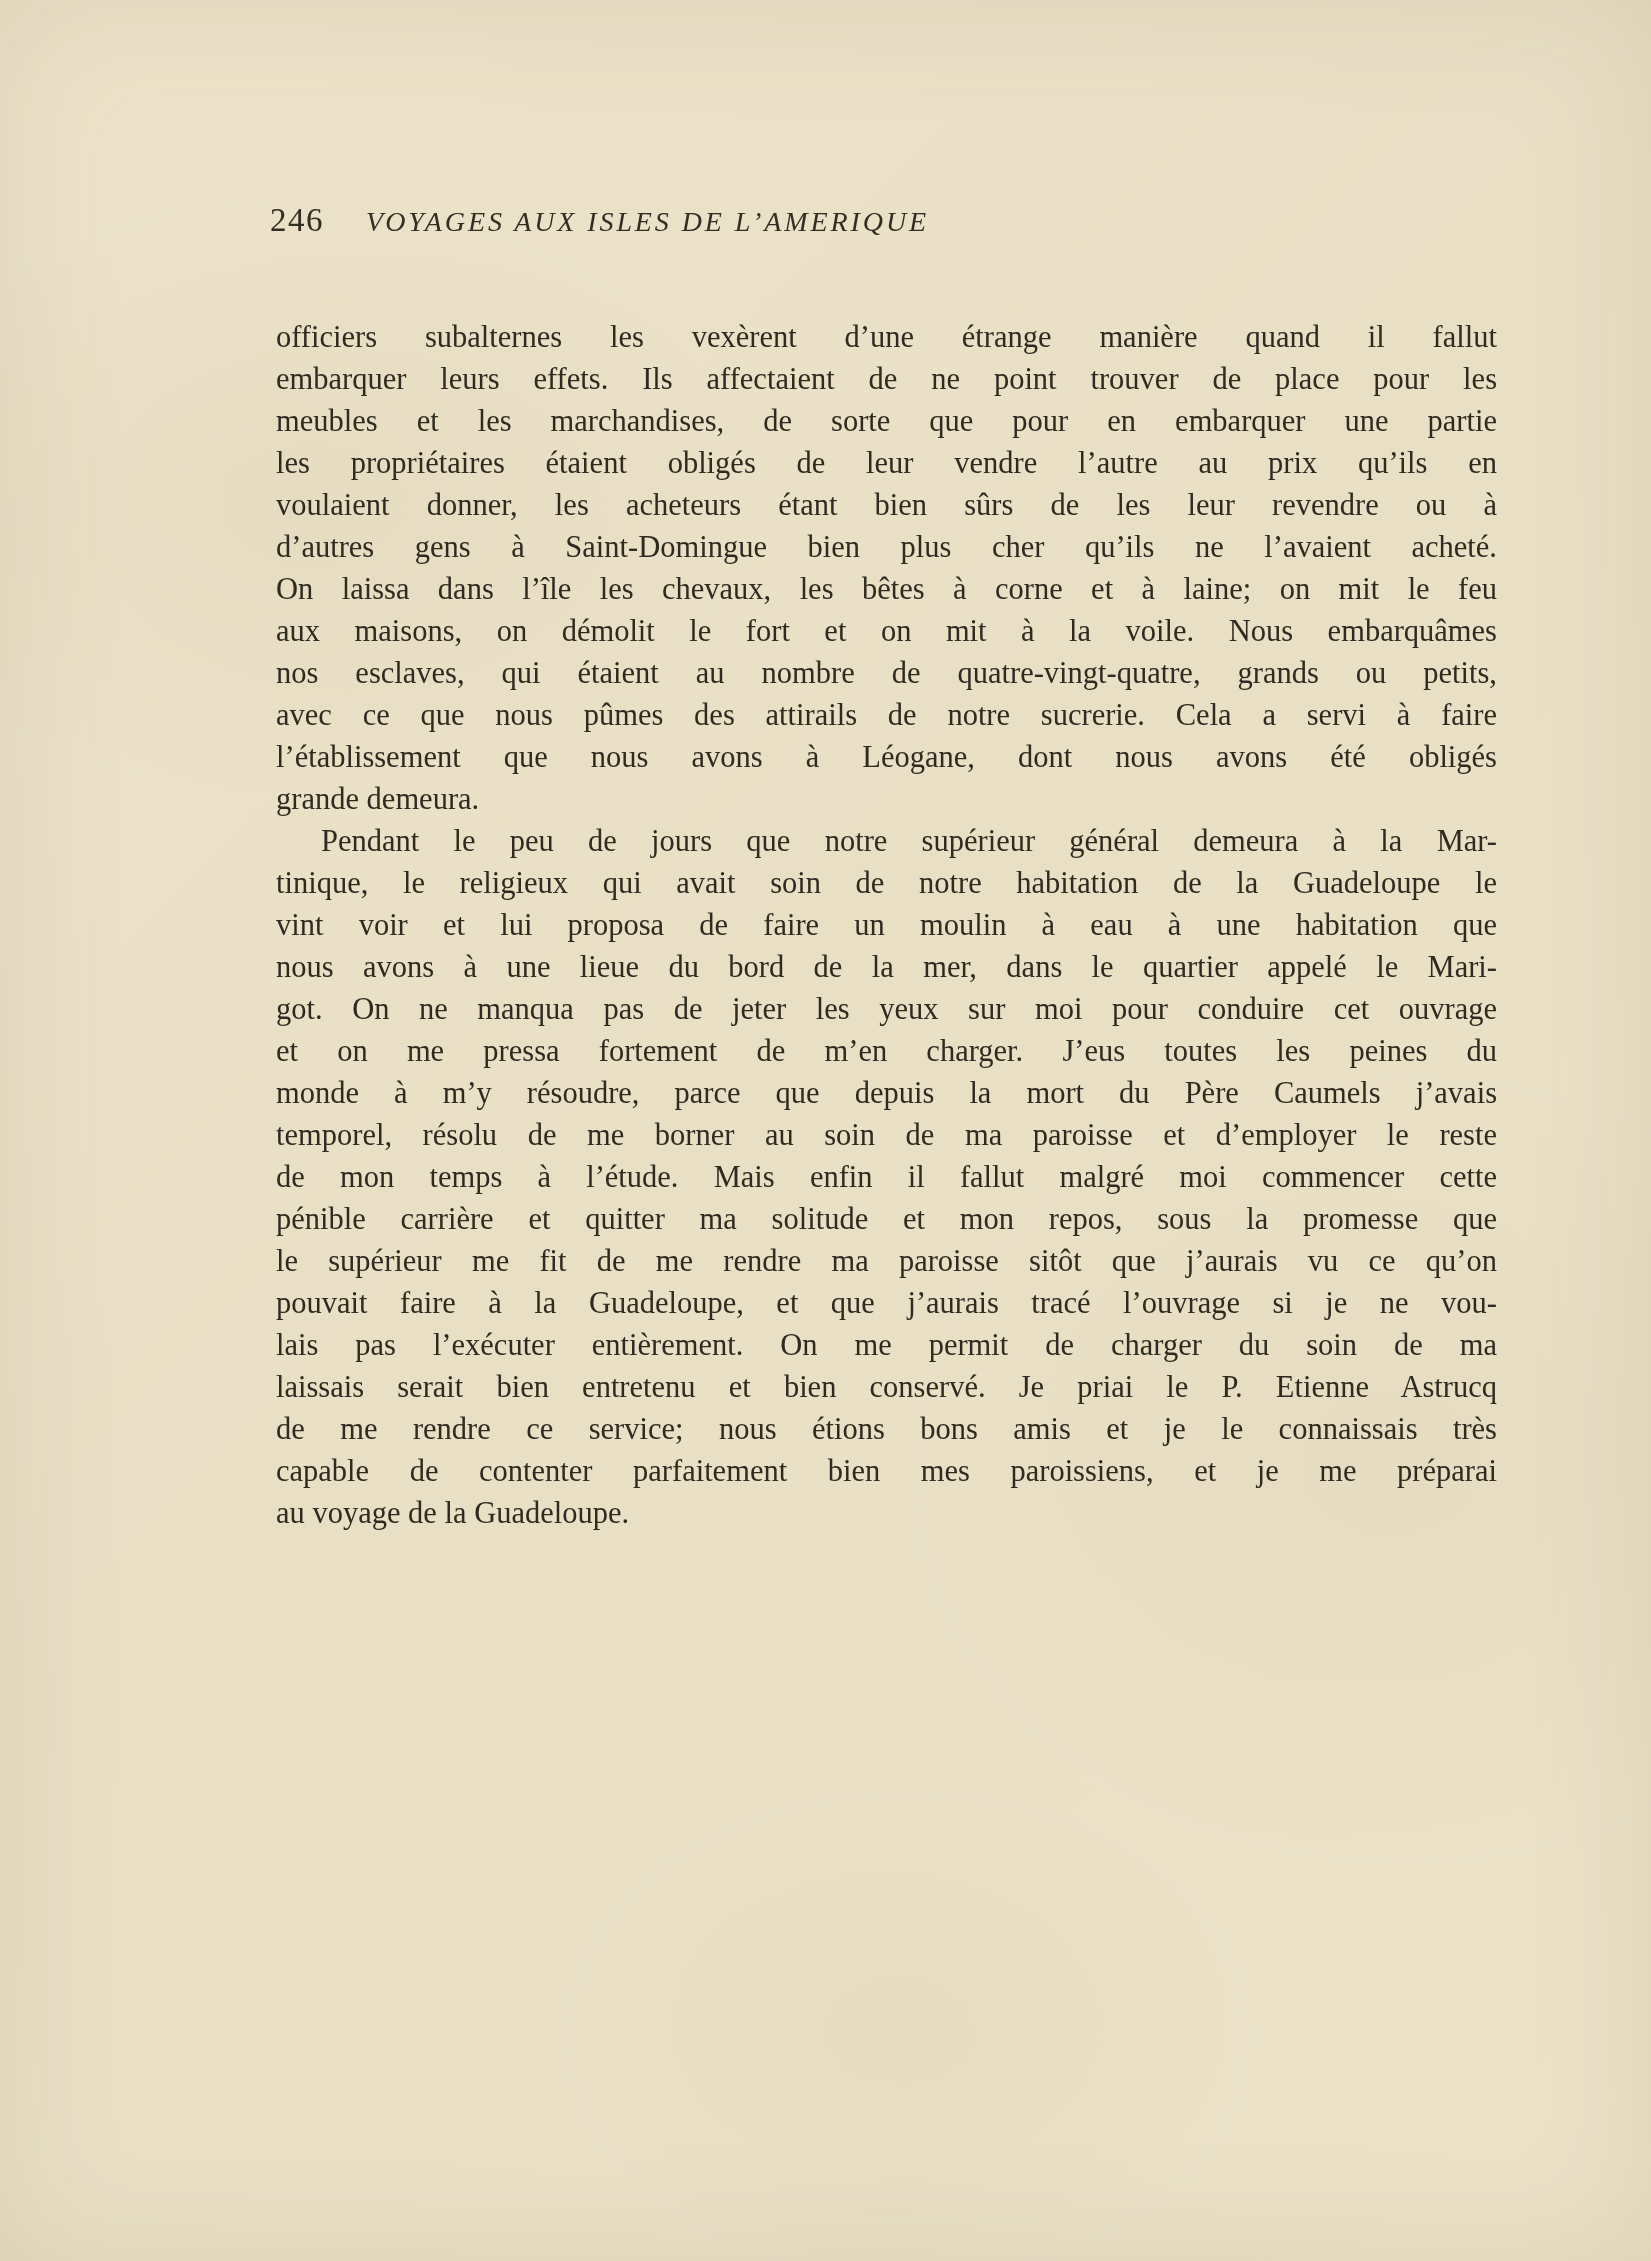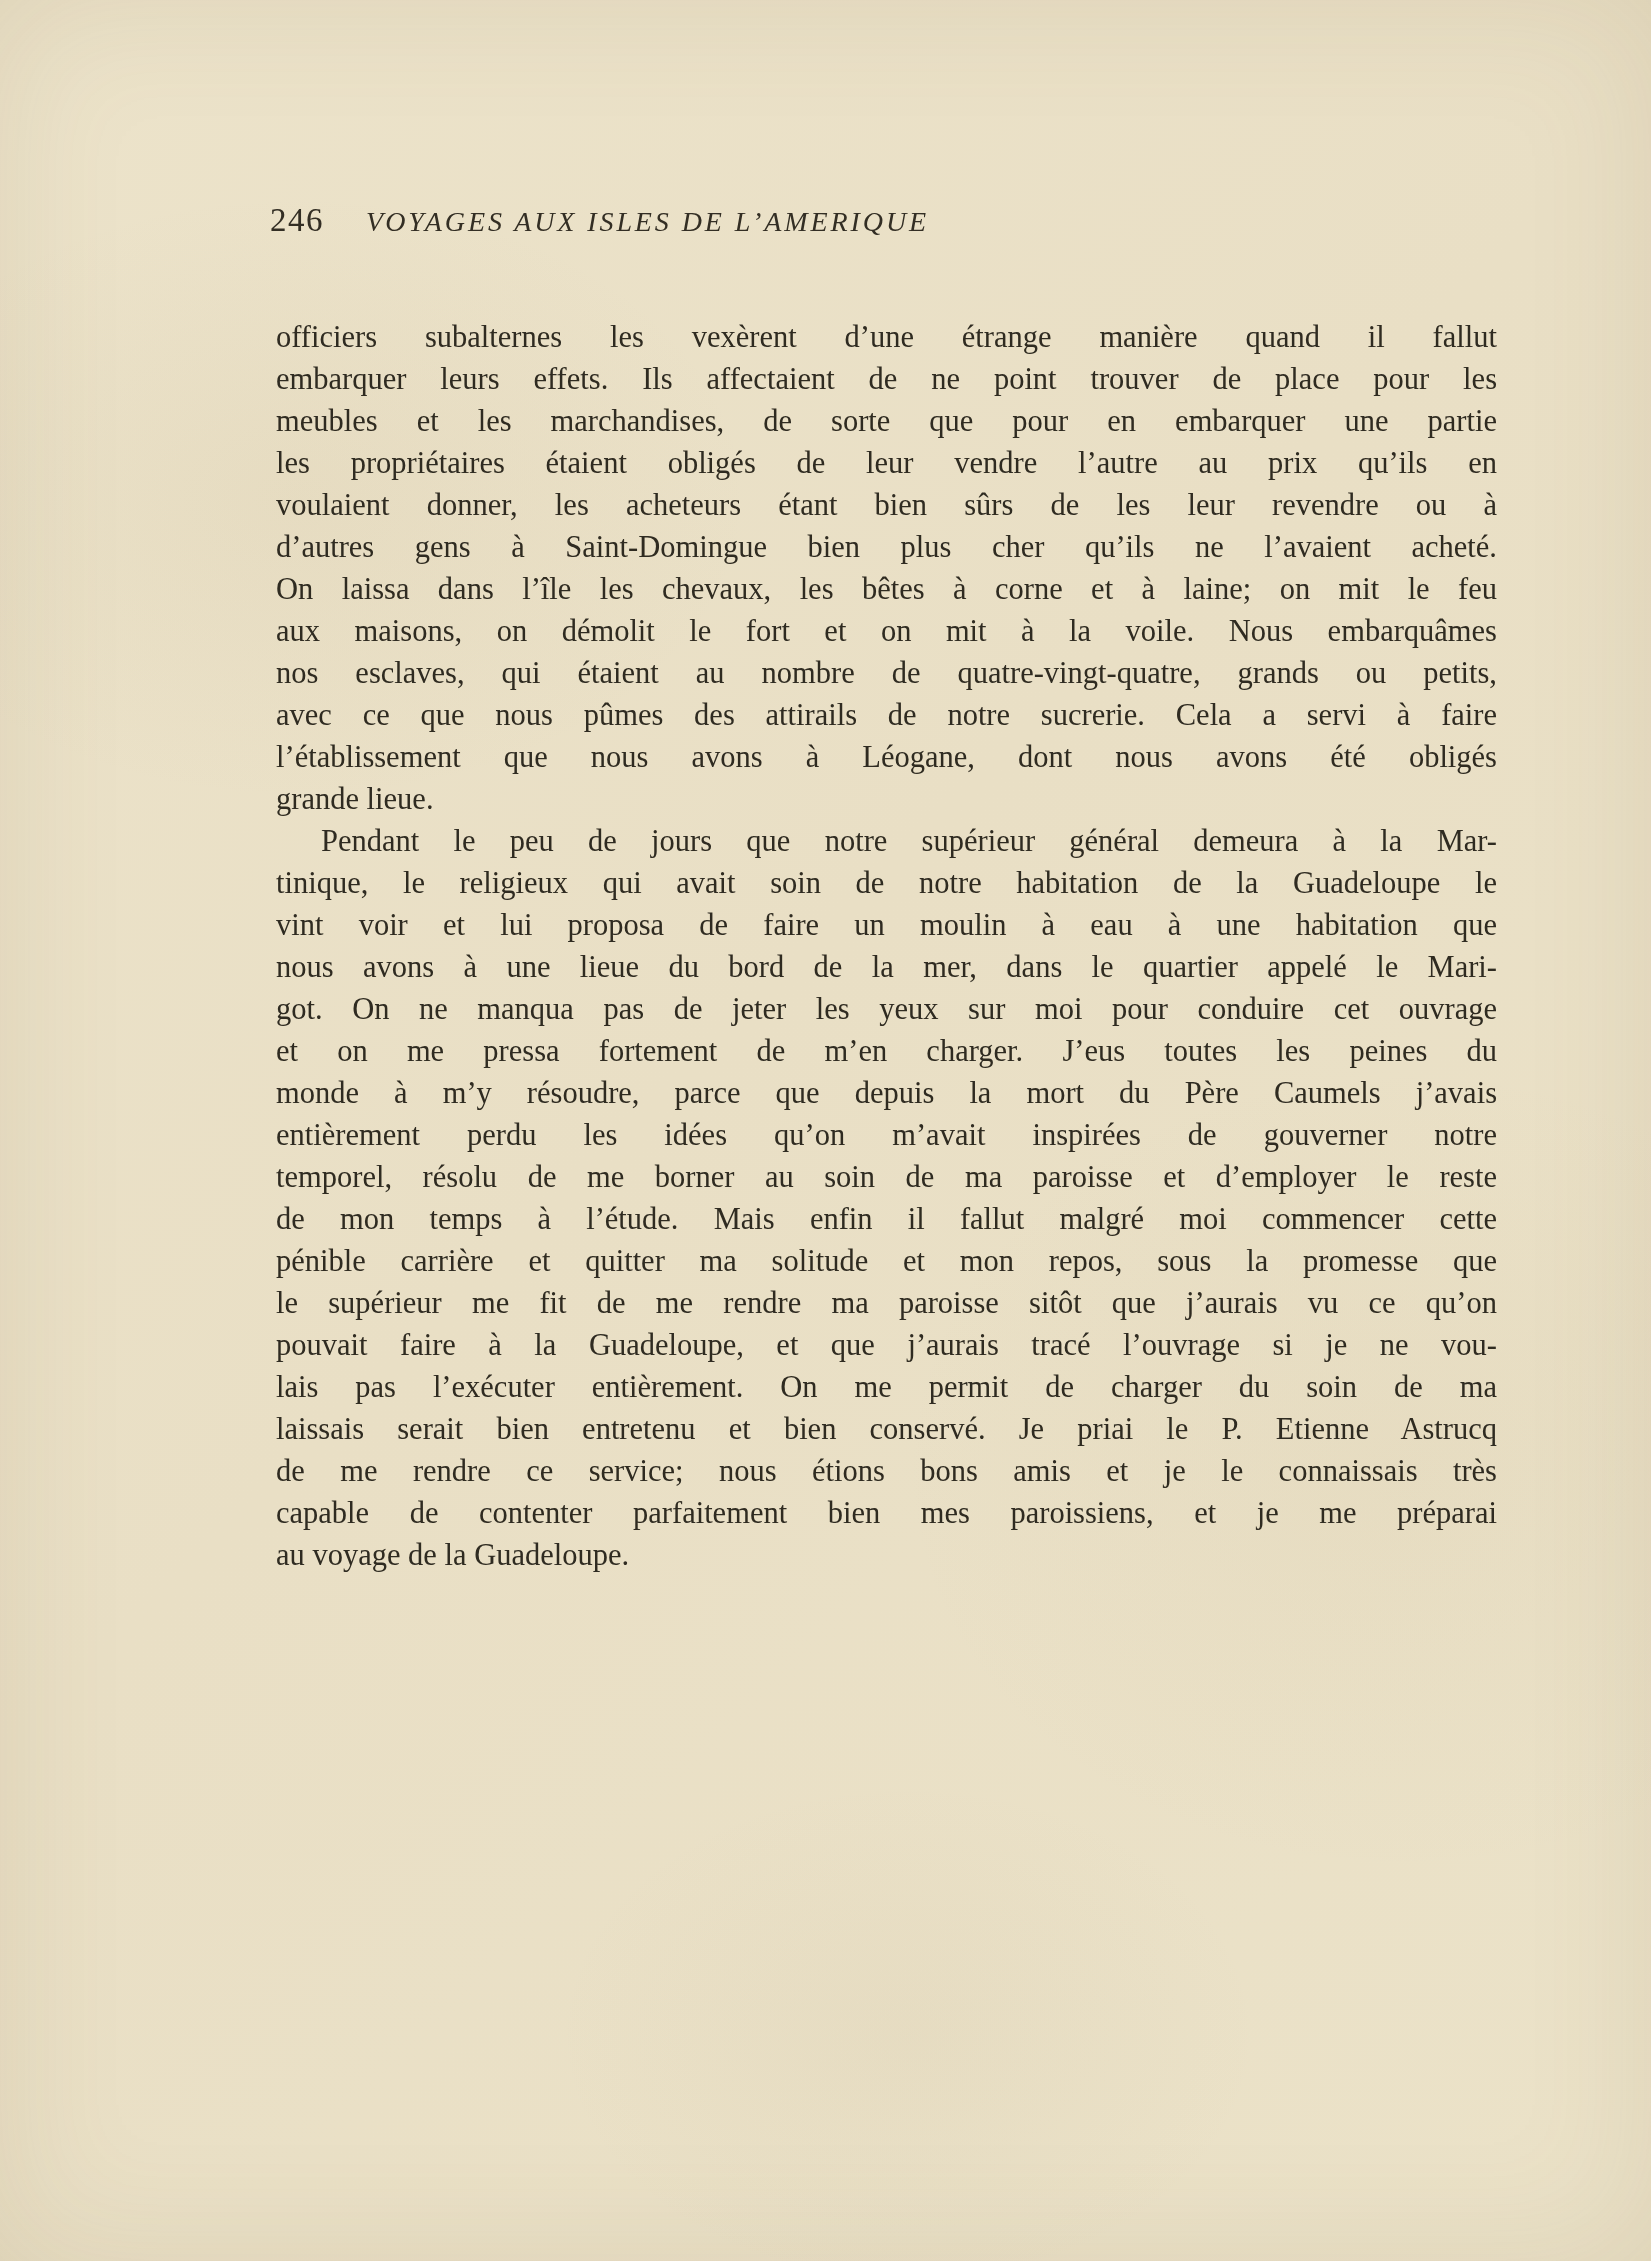--- a/index.html
+++ b/index.html
@@ -82,31 +82,30 @@
         <div class="line">embarquer leurs effets. Ils affectaient de ne point trouver de place pour les</div>
         <div class="line">meubles et les marchandises, de sorte que pour en embarquer une partie</div>
         <div class="line">les propriétaires étaient obligés de leur vendre l’autre au prix qu’ils en</div>
         <div class="line">voulaient donner, les acheteurs étant bien sûrs de les leur revendre ou à</div>
         <div class="line">d’autres gens à Saint-Domingue bien plus cher qu’ils ne l’avaient acheté.</div>
         <div class="line">On laissa dans l’île les chevaux, les bêtes à corne et à laine; on mit le feu</div>
         <div class="line">aux maisons, on démolit le fort et on mit à la voile. Nous embarquâmes</div>
         <div class="line">nos esclaves, qui étaient au nombre de quatre-vingt-quatre, grands ou petits,</div>
         <div class="line">avec ce que nous pûmes des attirails de notre sucrerie. Cela a servi à faire</div>
         <div class="line">l’établissement que nous avons à Léogane, dont nous avons été obligés</div>
-        <div class="line last">grande lieue.</div>
+        <div class="line last">grande demeura.</div>
       </div>
       <div class="paragraph indented">
         <div class="line first">Pendant le peu de jours que notre supérieur général demeura à la Mar-</div>
         <div class="line">tinique, le religieux qui avait soin de notre habitation de la Guadeloupe le</div>
         <div class="line">vint voir et lui proposa de faire un moulin à eau à une habitation que</div>
         <div class="line">nous avons à une lieue du bord de la mer, dans le quartier appelé le Mari-</div>
         <div class="line">got. On ne manqua pas de jeter les yeux sur moi pour conduire cet ouvrage</div>
         <div class="line">et on me pressa fortement de m’en charger. J’eus toutes les peines du</div>
         <div class="line">monde à m’y résoudre, parce que depuis la mort du Père Caumels j’avais</div>
-        <div class="line">entièrement perdu les idées qu’on m’avait inspirées de gouverner notre</div>
         <div class="line">temporel, résolu de me borner au soin de ma paroisse et d’employer le reste</div>
         <div class="line">de mon temps à l’étude. Mais enfin il fallut malgré moi commencer cette</div>
         <div class="line">pénible carrière et quitter ma solitude et mon repos, sous la promesse que</div>
         <div class="line">le supérieur me fit de me rendre ma paroisse sitôt que j’aurais vu ce qu’on</div>
         <div class="line">pouvait faire à la Guadeloupe, et que j’aurais tracé l’ouvrage si je ne vou-</div>
         <div class="line">lais pas l’exécuter entièrement. On me permit de charger du soin de ma</div>
         <div class="line">laissais serait bien entretenu et bien conservé. Je priai le P. Etienne Astrucq</div>
         <div class="line">de me rendre ce service; nous étions bons amis et je le connaissais très</div>
         <div class="line">capable de contenter parfaitement bien mes paroissiens, et je me préparai</div>
         <div class="line last">au voyage de la Guadeloupe.</div>

